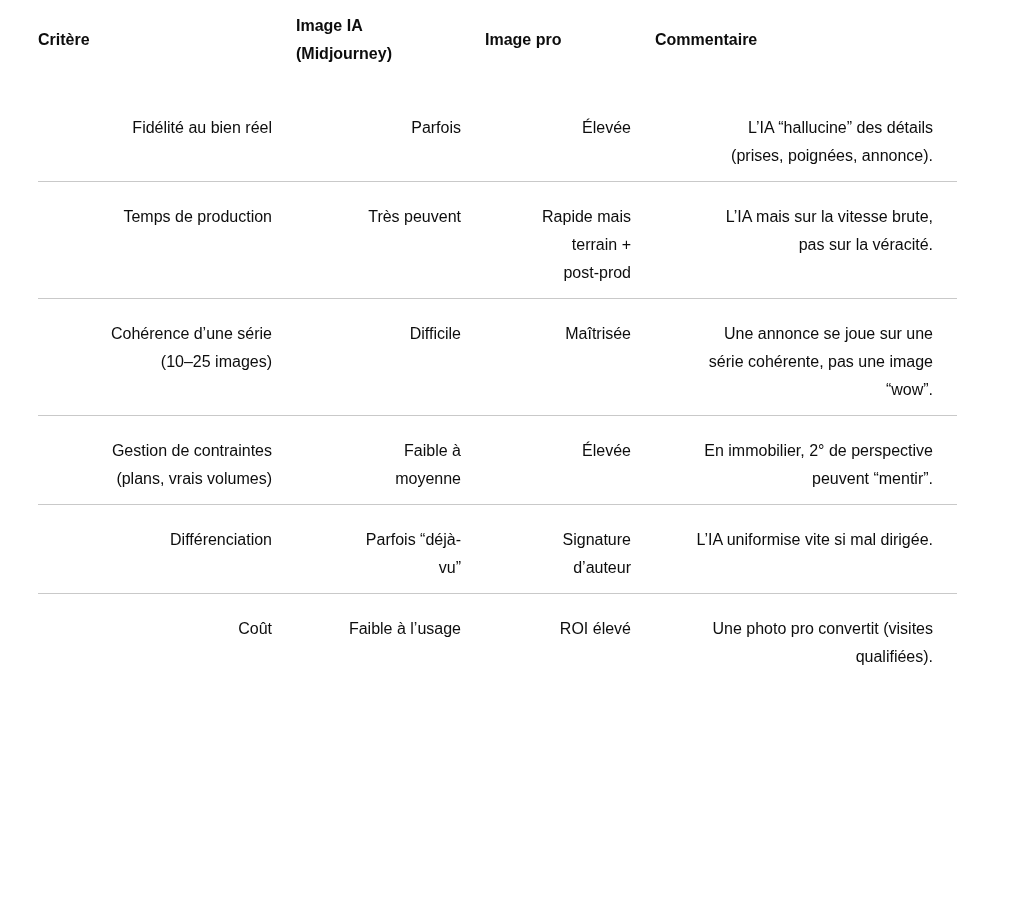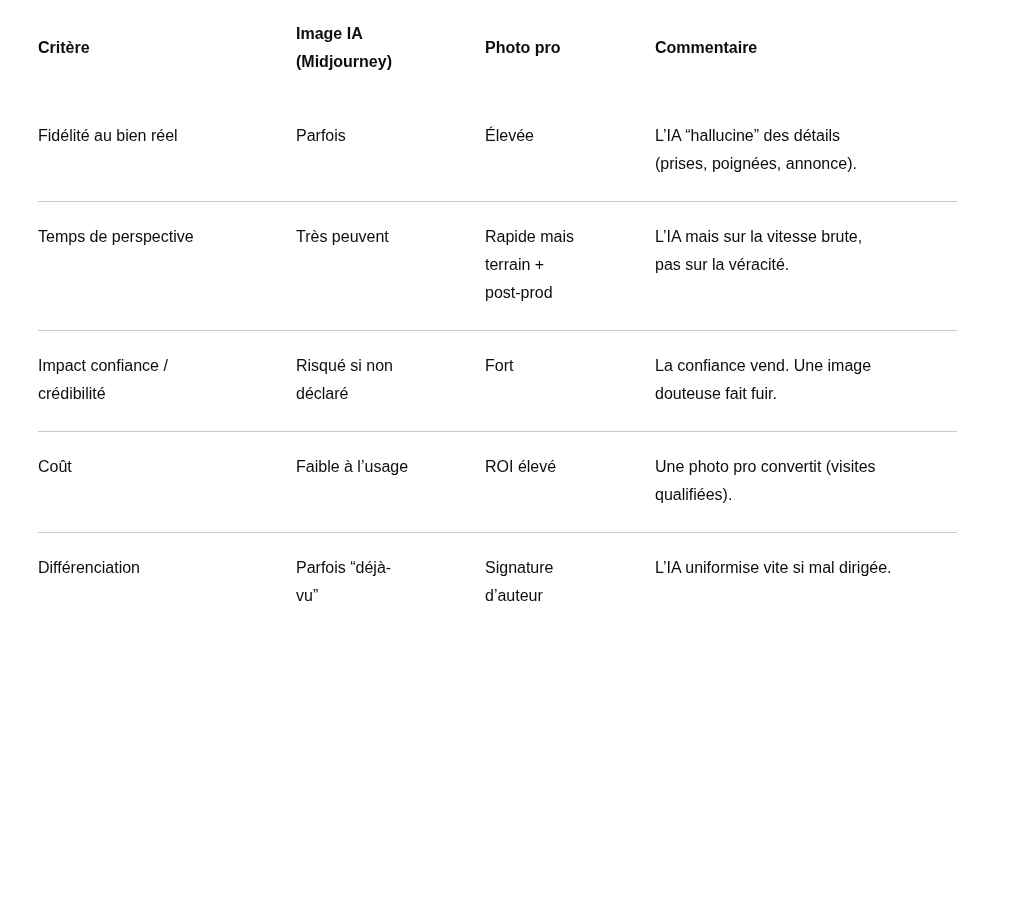--- a/index.html
+++ b/index.html
@@ -9,37 +9,37 @@
     background: #ffffff;
     font-family: "Liberation Sans", "DejaVu Sans", sans-serif;
     font-size: 16px;
     color: #0d0d0d;
     overflow: hidden;
   }
   table.compare {
     border-collapse: collapse;
     table-layout: fixed;
     width: 919px;
-    margin: 16px 0 0 38px;
+    margin: 8px 0 0 38px;
   }
   col.c1 { width: 258px; }
   col.c2 { width: 189px; }
   col.c3 { width: 170px; }
   col.c4 { width: 302px; }
   th {
     font-weight: bold;
     text-align: left;
     vertical-align: middle;
     padding: 4px 24px 25px 0;
     line-height: 28px;
   }
   td {
-    text-align: left;
+    text-align: right;
     vertical-align: top;
-    padding: 21px 24px 23px 0;
+    padding: 21px 24px 11px 0;
     line-height: 28px;
   }
   tbody tr:not(:last-child) td { border-bottom: 1px solid #c9c9c9; }
   .t { white-space: pre; }
   .citation {
     display: inline-flex;
     align-items: center;
     justify-content: center;
     width: 19px;
     height: 19px;
@@ -63,59 +63,68 @@
     <col class="c1">
       <col class="c2">
       <col class="c3">
       <col class="c4">
   </colgroup>
   <thead>
     <tr>
       <th><span class="t">Critère</span></th>
       <th><span class="t">Image IA
 (Midjourney)</span></th>
-      <th><span class="t">Photo pro</span></th>
+      <th><span class="t">Image pro</span></th>
       <th><span class="t">Commentaire</span></th>
     </tr>
   </thead>
   <tbody>
     <tr>
       <td><span class="t">Fidélité au bien réel</span></td>
       <td><span class="t">Parfois</span></td>
       <td><span class="t">Élevée</span></td>
       <td><span class="t">L’IA “hallucine” des détails
 (prises, poignées, annonce).</span></td>
     </tr>
     <tr>
-      <td><span class="t">Temps de perspective</span></td>
+      <td><span class="t">Temps de production</span></td>
       <td><span class="t">Très peuvent</span></td>
       <td><span class="t">Rapide mais
 terrain +
 post-prod</span></td>
       <td><span class="t">L’IA mais sur la vitesse brute,
 pas sur la véracité.</span></td>
     </tr>
     <tr>
-      <td><span class="t">Impact confiance /
-crédibilité</span></td>
-      <td><span class="t">Risqué si non
-déclaré</span></td>
-      <td><span class="t">Fort</span></td>
-      <td><span class="t">La confiance vend. Une image
-douteuse fait fuir.</span></td>
+      <td><span class="t">Cohérence d’une série
+(10–25 images)</span></td>
+      <td><span class="t">Difficile</span></td>
+      <td><span class="t">Maîtrisée</span></td>
+      <td><span class="t">Une annonce se joue sur une
+série cohérente, pas une image
+“wow”.</span></td>
     </tr>
     <tr>
-      <td><span class="t">Coût</span></td>
-      <td><span class="t">Faible à l’usage</span></td>
-      <td><span class="t">ROI élevé</span></td>
-      <td><span class="t">Une photo pro convertit (visites
-qualifiées).</span></td>
+      <td><span class="t">Gestion de contraintes
+(plans, vrais volumes)</span></td>
+      <td><span class="t">Faible à
+moyenne</span></td>
+      <td><span class="t">Élevée</span></td>
+      <td><span class="t">En immobilier, 2° de perspective
+peuvent “mentir”.</span></td>
     </tr>
     <tr>
       <td><span class="t">Différenciation</span></td>
       <td><span class="t">Parfois “déjà-
 vu”</span></td>
       <td><span class="t">Signature
 d’auteur</span></td>
       <td><span class="t">L’IA uniformise vite si mal dirigée.</span></td>
     </tr>
+    <tr>
+      <td><span class="t">Coût</span></td>
+      <td><span class="t">Faible à l’usage</span></td>
+      <td><span class="t">ROI élevé</span></td>
+      <td><span class="t">Une photo pro convertit (visites
+qualifiées).</span></td>
+    </tr>
   </tbody>
 </table>
 
 </body></html>

